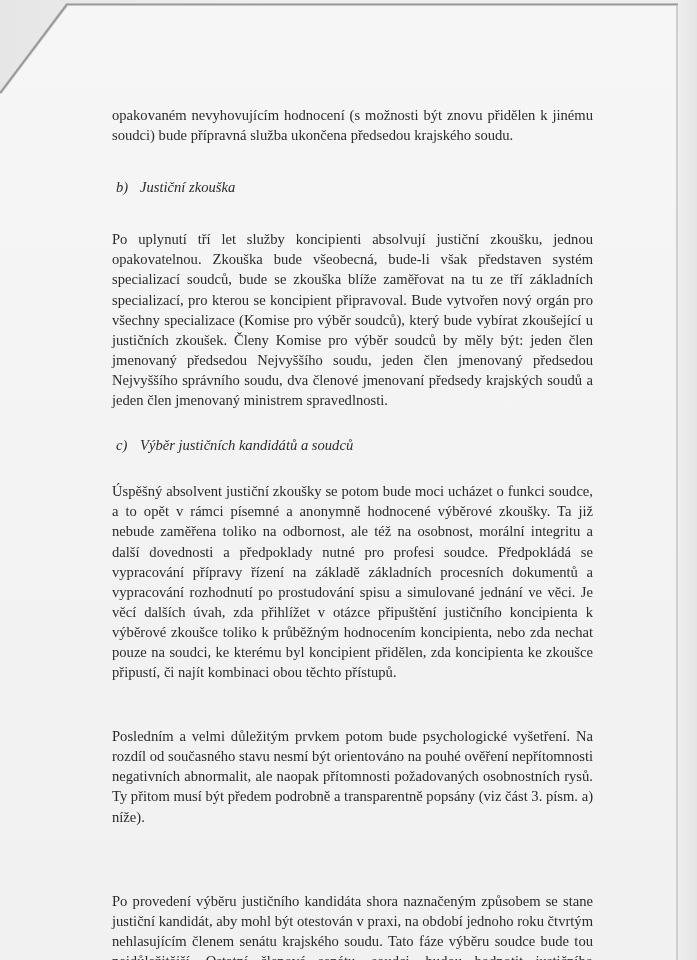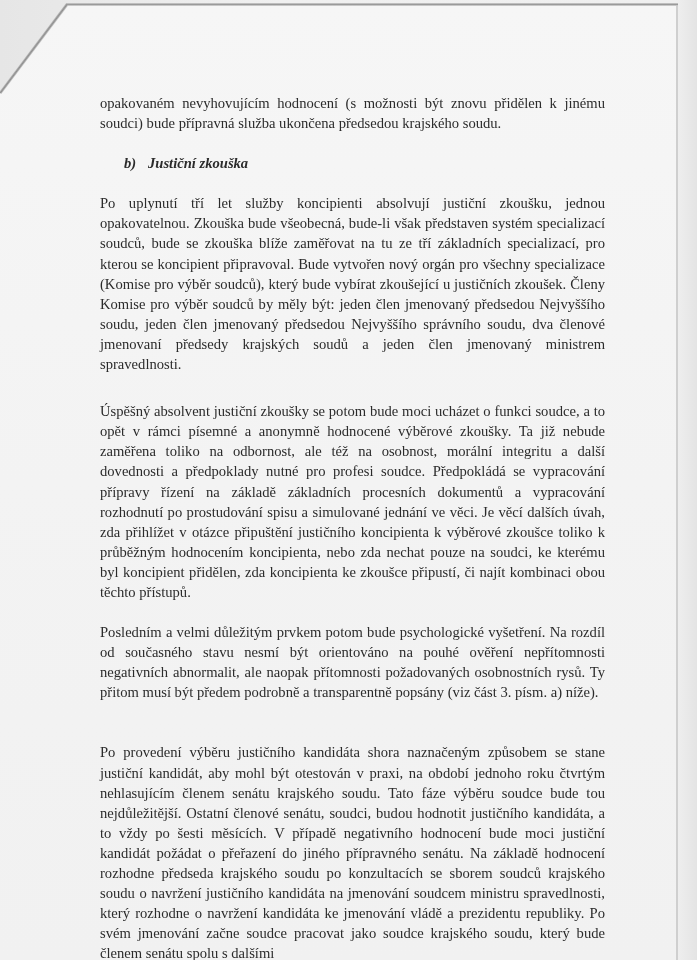--- a/index.html
+++ b/index.html
@@ -34,26 +34,25 @@
     position: absolute; left: 66px; top: 3px; width: 612px; height: 3px;
     background: linear-gradient(180deg, #d0d0d0, #9a9a9a, #dedede);
   }
   .content {
     position: absolute; left: 100px; top: 93px; width: 505px;
     color: #2b2b2b;
     font-family: "Liberation Serif", "DejaVu Serif", serif;
     font-size: 14.6px;
     line-height: 20.1px;
   }
-  .p { margin: 0; text-align: justify; }
+  .p { margin: 12px; text-align: justify; }
   .gap { height: 20px; }
   .heading {
     font-style: italic;
-    margin: 0 0 0 24px;
-    font-weight: bold;
+    margin: 0 0 0 16px;
   }
   .heading .marker { display: inline-block; width: 24px; }
 </style>
 </head>
 <body>
 
 <div class="backdrop"></div>
 <div class="sheet"></div>
 <div class="right-edge"></div>
 <div class="top-edge"></div>
@@ -64,20 +63,23 @@
   <div class="gap"></div>
 
   <p class="heading">
     <span class="marker">b)</span><span>Justiční zkouška</span>
   </p>
   <div class="gap"></div>
 
   <p class="p">Po uplynutí tří let služby koncipienti absolvují justiční zkoušku, jednou opakovatelnou. Zkouška bude všeobecná, bude-li však představen systém specializací soudců, bude se zkouška blíže zaměřovat na tu ze tří základních specializací, pro kterou se koncipient připravoval. Bude vytvořen nový orgán pro všechny specializace (Komise pro výběr soudců), který bude vybírat zkoušející u justičních zkoušek. Členy Komise pro výběr soudců by měly být: jeden člen jmenovaný předsedou Nejvyššího soudu, jeden člen jmenovaný předsedou Nejvyššího správního soudu, dva členové jmenovaní předsedy krajských soudů a jeden člen jmenovaný ministrem spravedlnosti.</p>
   <div class="gap" style="height:13px"></div>
 
+  <p class="heading">
+    <span class="marker">c)</span><span>Výběr justičních kandidátů a soudců</span>
+  </p>
   <div class="gap" style="height:14px"></div>
 
   <p class="p">Úspěšný absolvent justiční zkoušky se potom bude moci ucházet o funkci soudce, a to opět v rámci písemné a anonymně hodnocené výběrové zkoušky. Ta již nebude zaměřena toliko na odbornost, ale též na osobnost, morální integritu a další dovednosti a předpoklady nutné pro profesi soudce. Předpokládá se vypracování přípravy řízení na základě základních procesních dokumentů a vypracování rozhodnutí po prostudování spisu a simulované jednání ve věci. Je věcí dalších úvah, zda přihlížet v otázce připuštění justičního koncipienta k výběrové zkoušce toliko k průběžným hodnocením koncipienta, nebo zda nechat pouze na soudci, ke kterému byl koncipient přidělen, zda koncipienta ke zkoušce připustí, či najít kombinaci obou těchto přístupů.</p>
   <div class="gap"></div>
 
   <p class="p">Posledním a velmi důležitým prvkem potom bude psychologické vyšetření. Na rozdíl od současného stavu nesmí být orientováno na pouhé ověření nepřítomnosti negativních abnormalit, ale naopak přítomnosti požadovaných osobnostních rysů. Ty přitom musí být předem podrobně a transparentně popsány (viz část 3. písm. a) níže).</p>
   <div class="gap"></div>
 
   <div class="gap"></div>
 

